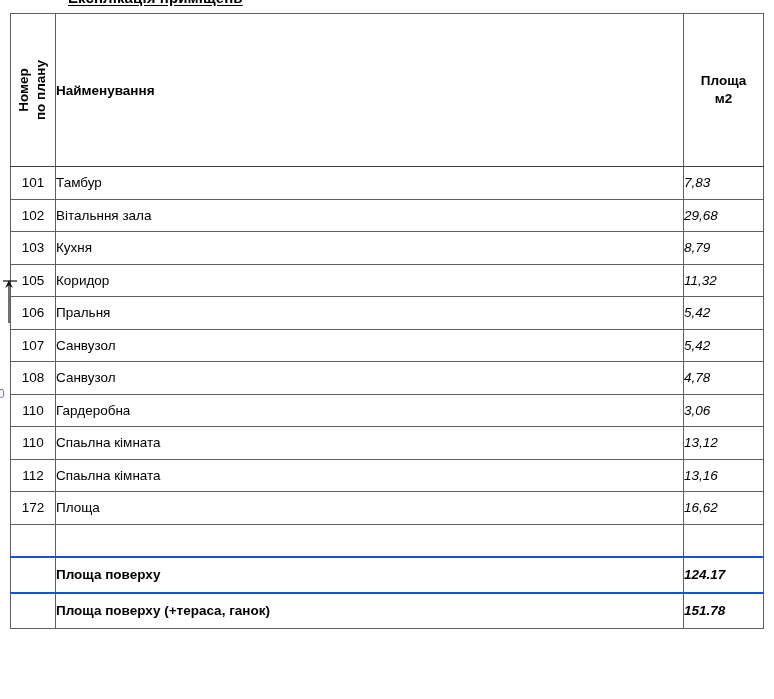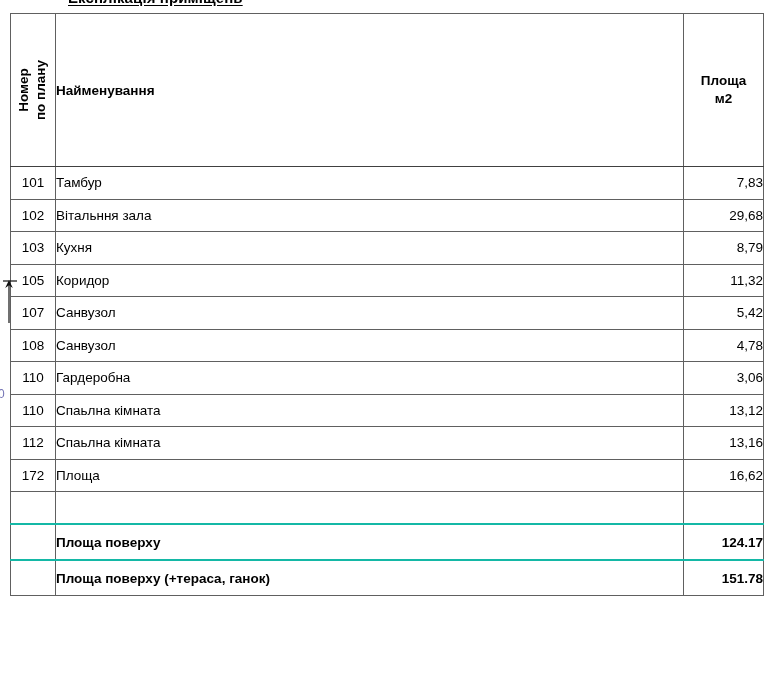--- a/index.html
+++ b/index.html
@@ -90,32 +90,32 @@
   .row td { height: 31.5px; margin-top: 20px; }
   .cell-num {
     text-align: center;
     font-size: 13.5px;
   }
   .cell-name {
     padding-left: 58px;
     font-size: 13.5px;
   }
   .cell-area {
-    text-align: right;
     padding-right: 23px;
     font-size: 13.5px;
+    font-style: italic;
   }
 
   
   .spacer td { height: 31px; }
 
   
   .total td {
     height: 34px;
-    border-top: 2px solid #14b8a6;
+    border-top: 2px solid #1d4ed8;
     font-weight: bold;
   }
   .total .cell-name { font-weight: bold; }
   .total .cell-area { font-weight: bold; }
 
   
   .dim-arrow {
     position: absolute;
     left: 3px;
     top: 279px;
@@ -176,20 +176,25 @@
         <td class="cell-num">103</td>
         <td class="cell-name">Кухня</td>
         <td class="cell-area">8,79</td>
       </tr>
       <tr class="row">
         <td class="cell-num">105</td>
         <td class="cell-name">Коридор</td>
         <td class="cell-area">11,32</td>
       </tr>
       <tr class="row">
+        <td class="cell-num">106</td>
+        <td class="cell-name">Пральня</td>
+        <td class="cell-area">5,42</td>
+      </tr>
+      <tr class="row">
         <td class="cell-num">107</td>
         <td class="cell-name">Санвузол</td>
         <td class="cell-area">5,42</td>
       </tr>
       <tr class="row">
         <td class="cell-num">108</td>
         <td class="cell-name">Санвузол</td>
         <td class="cell-area">4,78</td>
       </tr>
       <tr class="row">

